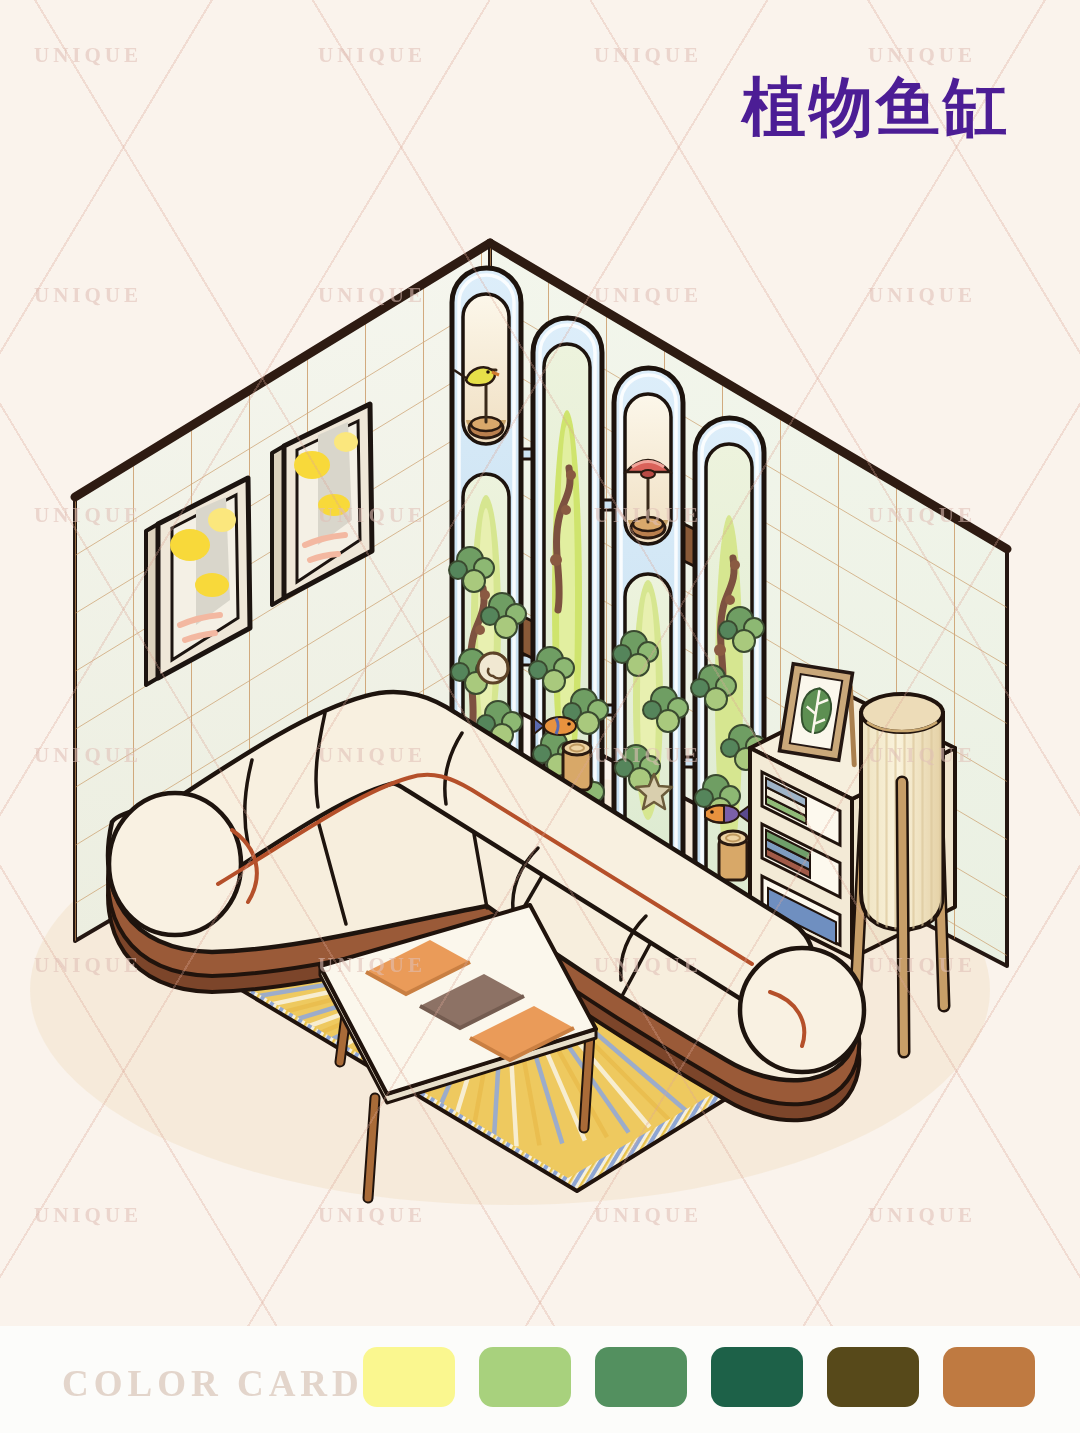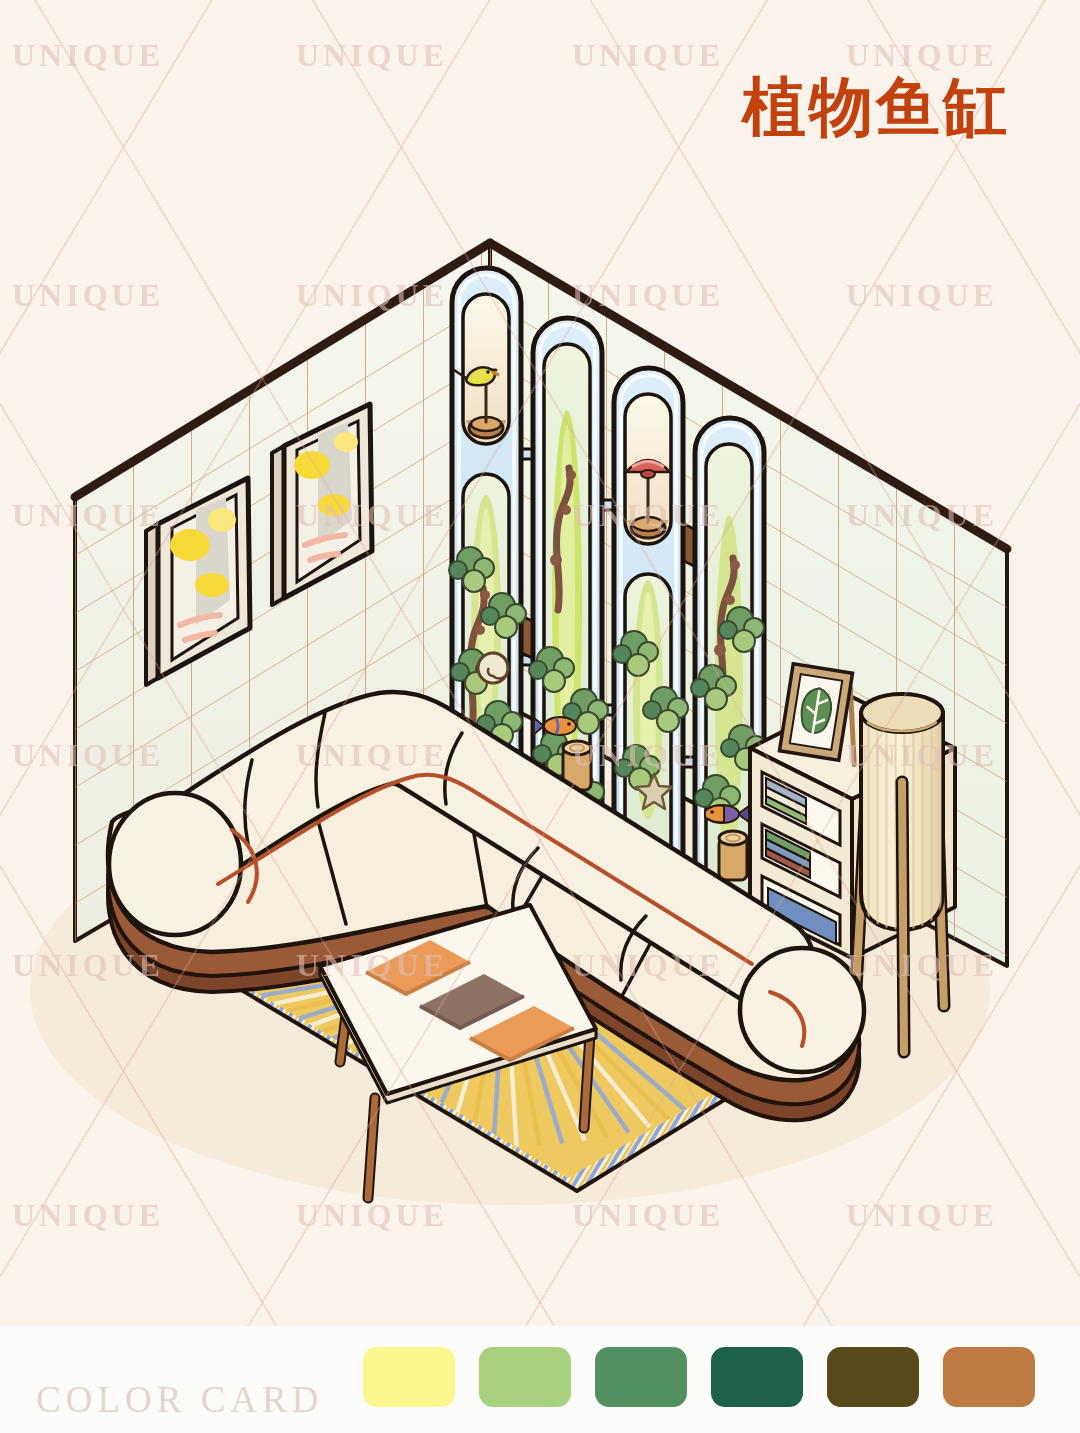--- a/index.html
+++ b/index.html
@@ -12,35 +12,34 @@
   
   #watermark-lines{
     position:absolute;left:0;top:0;width:1080px;height:1326px;z-index:2;pointer-events:none;
     background-image:
       repeating-linear-gradient(59deg,  transparent 0 236px, rgba(219,166,150,.30) 236px 238px),
       repeating-linear-gradient(-59deg, transparent 0 236px, rgba(219,166,150,.30) 236px 238px);
   }
   #watermark-layer{position:absolute;left:0;top:0;width:1080px;height:1326px;z-index:3;pointer-events:none;}
   .unique-mark{
     position:absolute;transform:translate(-50%,-50%);
-    font-family:"Liberation Serif",serif;font-weight:bold;font-size:32px;letter-spacing:4px;
+    font-family:"Liberation Serif",serif;font-weight:bold;font-size:21px;letter-spacing:4px;
     color:rgba(224,192,182,.58);white-space:nowrap;
   }
   #title-block{
     position:absolute;top:62px;right:70px;z-index:4;text-align:right;
-    color:#c2410c;font-weight:bold;font-size:64px;line-height:1.42;letter-spacing:3px;
+    color:#4c1d95;font-weight:bold;font-size:64px;line-height:1.42;letter-spacing:3px;
   }
   #color-card-bar{
     position:absolute;left:0;bottom:0;width:1080px;height:107px;background:#fcfcfa;z-index:5;
   }
   #color-card-label{
-    position:absolute;left:36px;top:36px;
-    font-family:"Liberation Serif",serif;font-weight:normal;font-size:37px;letter-spacing:5px;
+    position:absolute;left:62px;top:36px;
+    font-family:"Liberation Serif",serif;font-weight:bold;font-size:37px;letter-spacing:5px;
     color:#e3d5cb;
-    margin-top:16px;
   }
   #swatch-row{position:absolute;left:363px;top:21px;display:flex;gap:24px;}
   .swatch{width:92px;height:60px;border-radius:14px;}
 </style>
 </head>
 <body>
 
 <div id="poster">
 
   <svg id="scene-svg" width="1080" height="1433" viewBox="0 0 1080 1433">

